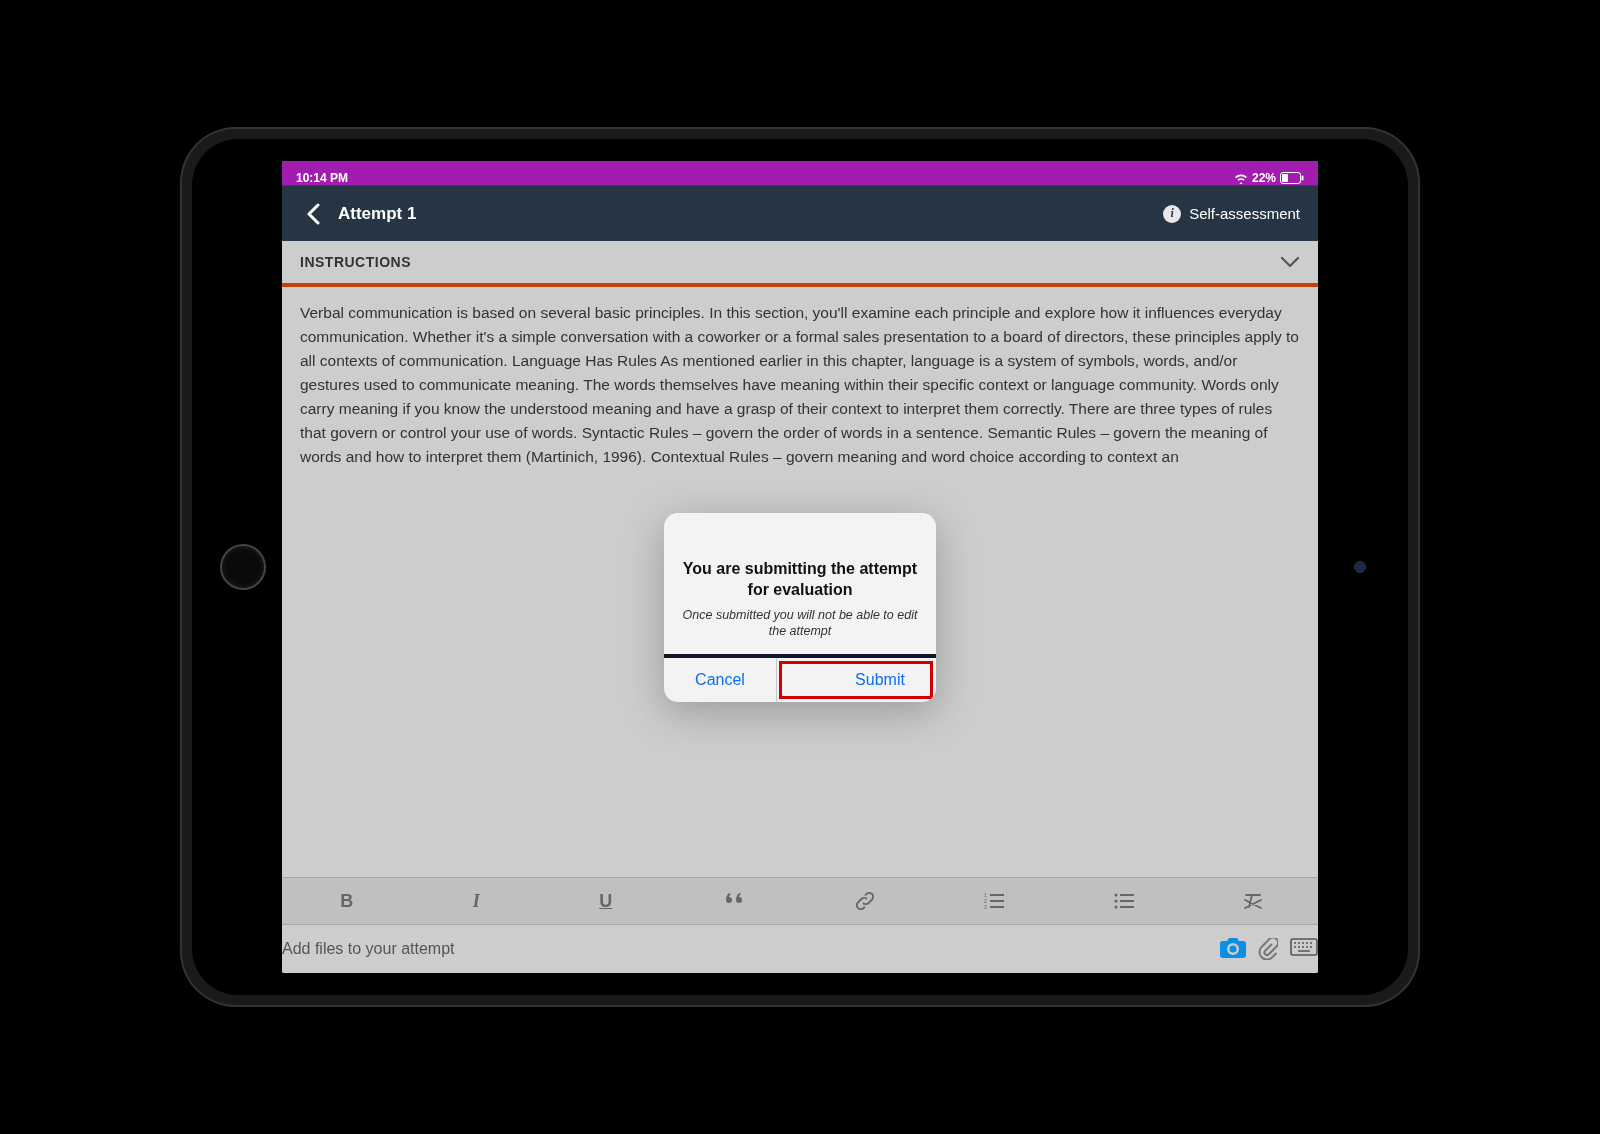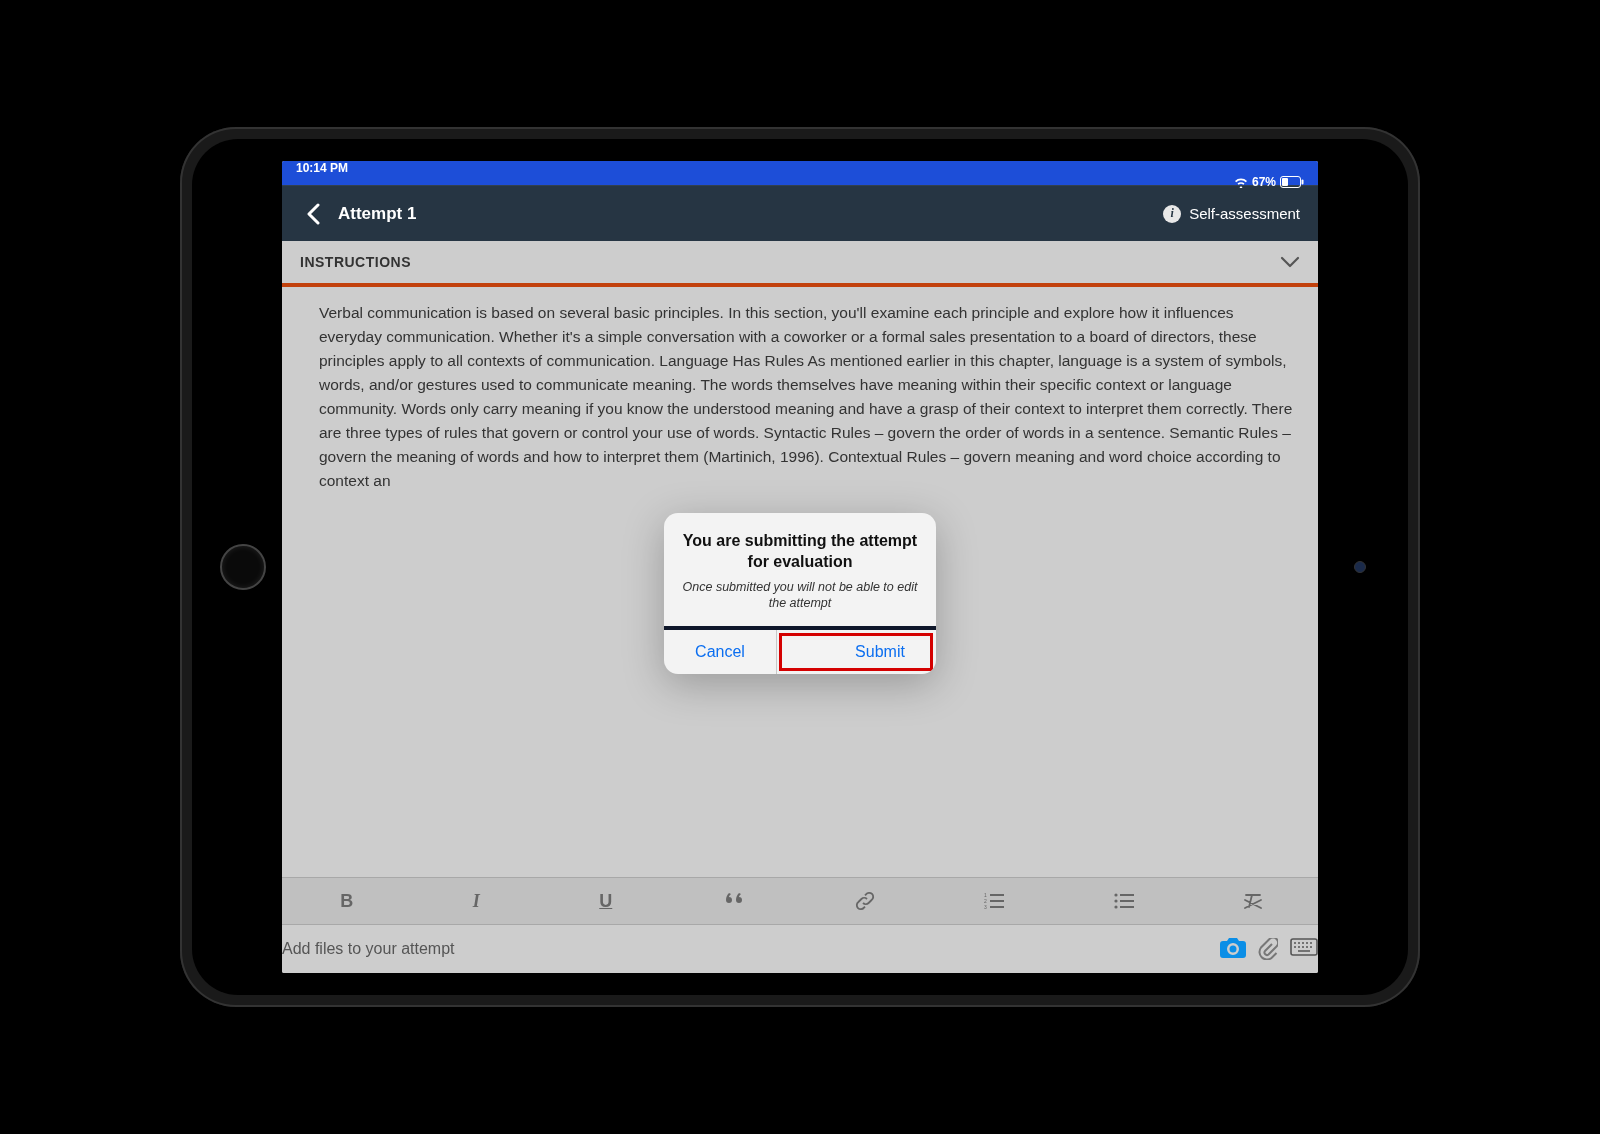--- a/index.html
+++ b/index.html
@@ -55,28 +55,27 @@
     .screen {
       width: 100%;
       height: 100%;
       background: #cdcdcd;
       position: relative;
       overflow: hidden;
       border-radius: 2px;
     }
     .status-bar {
       height: 24px;
-      background: #1d4ed8;
+      background: #a21caf;
       color: #fff;
       display: flex;
-      align-items: flex-start;
+      align-items: flex-end;
       padding: 0 14px;
       font-size: 12px;
       font-weight: 600;
-      flex-direction: column;
     }
     .status-right { margin-left: auto; display: flex; align-items: center; gap: 4px; }
     .wifi-icon, .battery-icon { display: inline-flex; }
     .header {
       height: 56px;
       background: #263543;
       display: flex;
       align-items: center;
       padding: 0 18px;
       color: #fff;
@@ -112,21 +111,20 @@
     }
     .instructions-chevron { margin-left: auto; }
     .content {
       padding: 14px 18px;
       color: #333;
       font-size: 15.5px;
       line-height: 1.55;
       height: calc(100% - 24px - 56px - 46px - 48px - 48px);
       overflow: hidden;
       background: #cdcdcd;
-      margin-left: 19px;
     }
     .toolbar {
       height: 48px;
       background: #c0c0c0;
       border-top: 1px solid #a8a8a8;
       border-bottom: 1px solid #a8a8a8;
       display: flex;
     }
     .toolbar .tbtn {
       flex: 1;
@@ -154,21 +152,21 @@
       top: 352px;
       left: 50%;
       transform: translateX(-50%);
       width: 272px;
       background: #f3f3f3;
       border-radius: 14px;
       box-shadow: 0 10px 40px rgba(0,0,0,.25);
       overflow: hidden;
       text-align: center;
     }
-    .modal-body { padding: 18px 16px 14px; }
+    .modal-body { padding: 18px 16px 14px; margin-top: 28px; }
     .modal-title { font-size: 16px; font-weight: 700; color: #111; line-height: 1.3; }
     .modal-subtitle { font-size: 12.5px; color: #333; margin-top: 6px; line-height: 1.35; font-style: italic; }
     .modal-actions {
       display: flex;
       border-top: 4px solid #0f172a;
     }
     .modal-actions button {
       flex: 1;
       height: 44px;
       background: none;
@@ -200,21 +198,21 @@
     <div class="screen">
 
       <div class="status-bar">
         <span>10:14 PM</span>
         <span class="status-right">
           <span class="wifi-icon">
             <svg width="14" height="11" viewBox="0 0 14 11">
                 <path fill="#fff" d="M7 9.5a1.3 1.3 0 110 2.6 1.3 1.3 0 010-2.6zM3.5 6.6a5 5 0 017 0l-1.2 1.2a3.3 3.3 0 00-4.6 0L3.5 6.6zM1 4.1a8.5 8.5 0 0112 0l-1.2 1.2a6.8 6.8 0 00-9.6 0L1 4.1z"></path>
               </svg>
           </span>
-          <span>67%</span>
+          <span>22%</span>
           <span class="battery-icon">
             <svg width="24" height="12" viewBox="0 0 24 12">
                 <rect x="0.5" y="0.5" width="20" height="11" rx="2.5" fill="none" stroke="#fff" stroke-width="1"></rect>
                 <rect x="2" y="2" width="6" height="8" rx="1" fill="#fff"></rect>
                 <rect x="21.5" y="3.5" width="2" height="5" rx="1" fill="#fff"></rect>
               </svg>
           </span>
         </span>
       </div>
 

